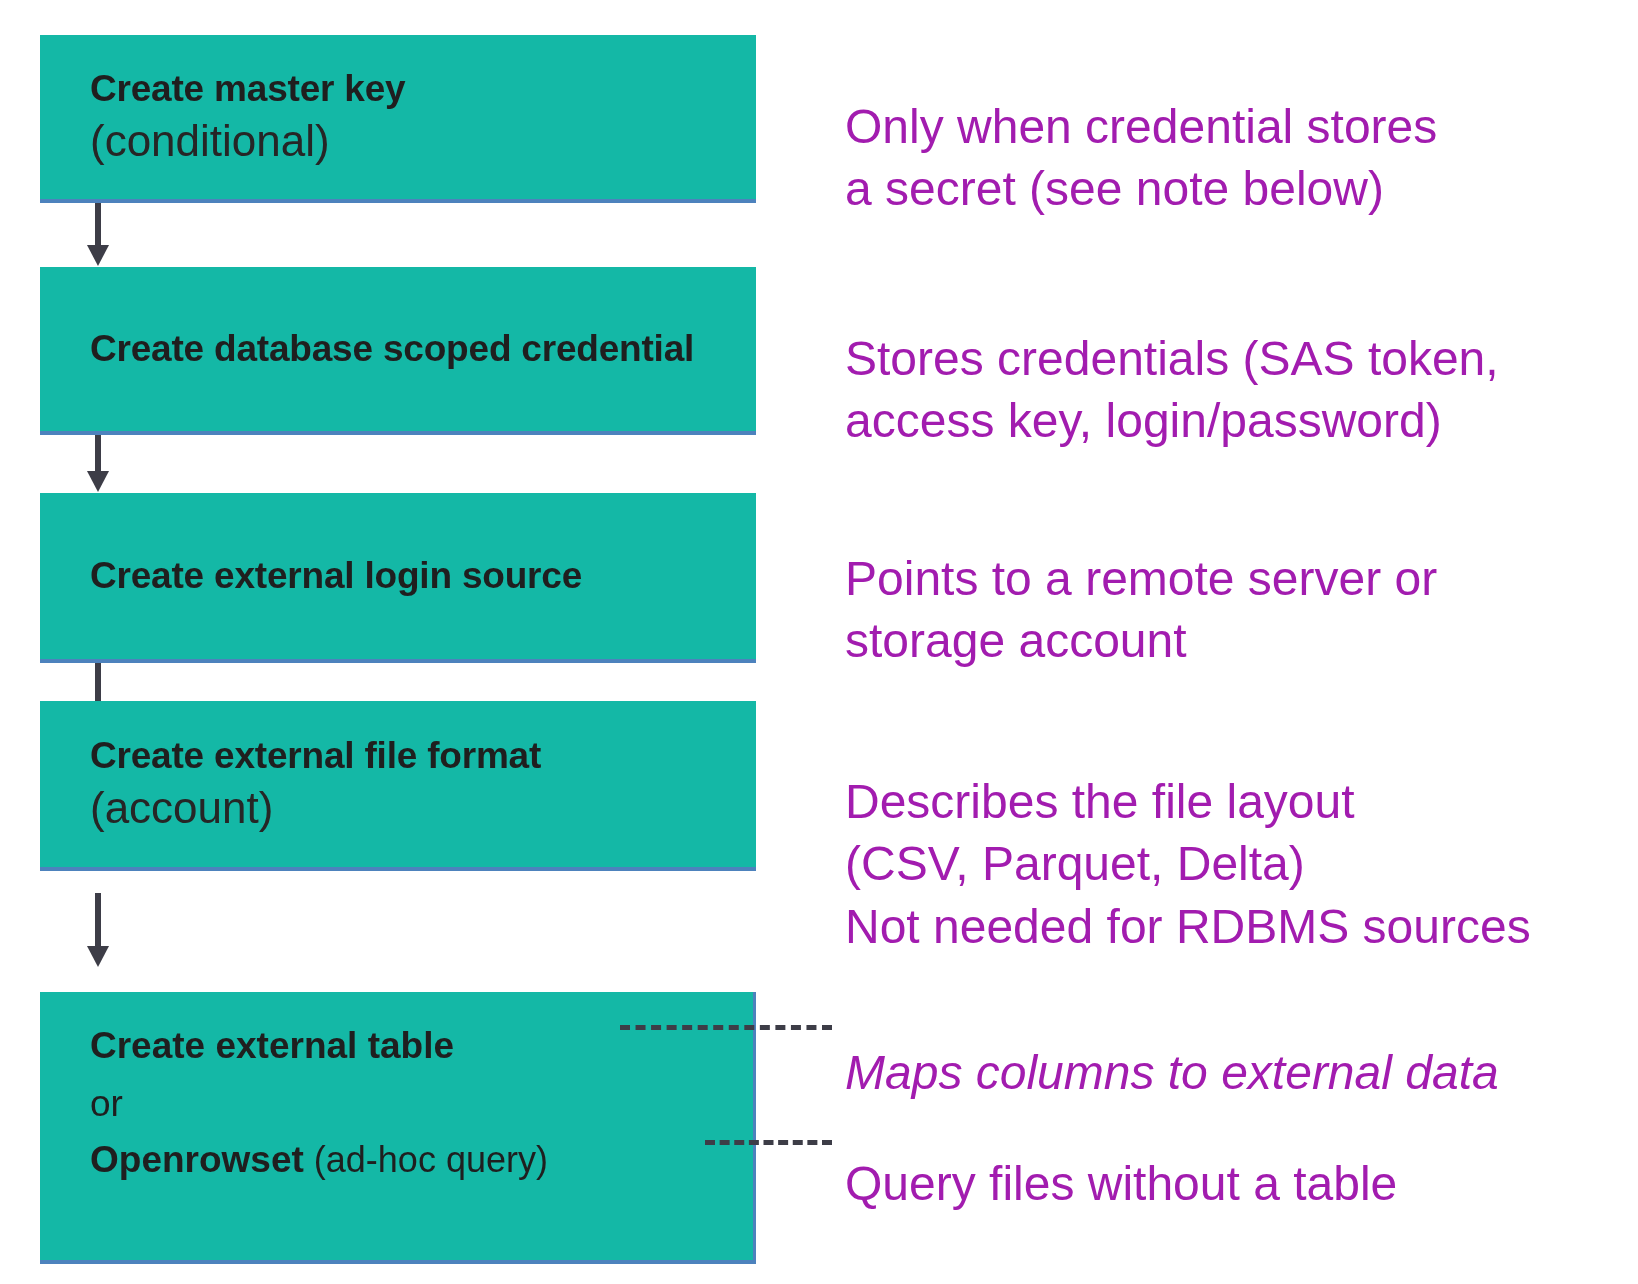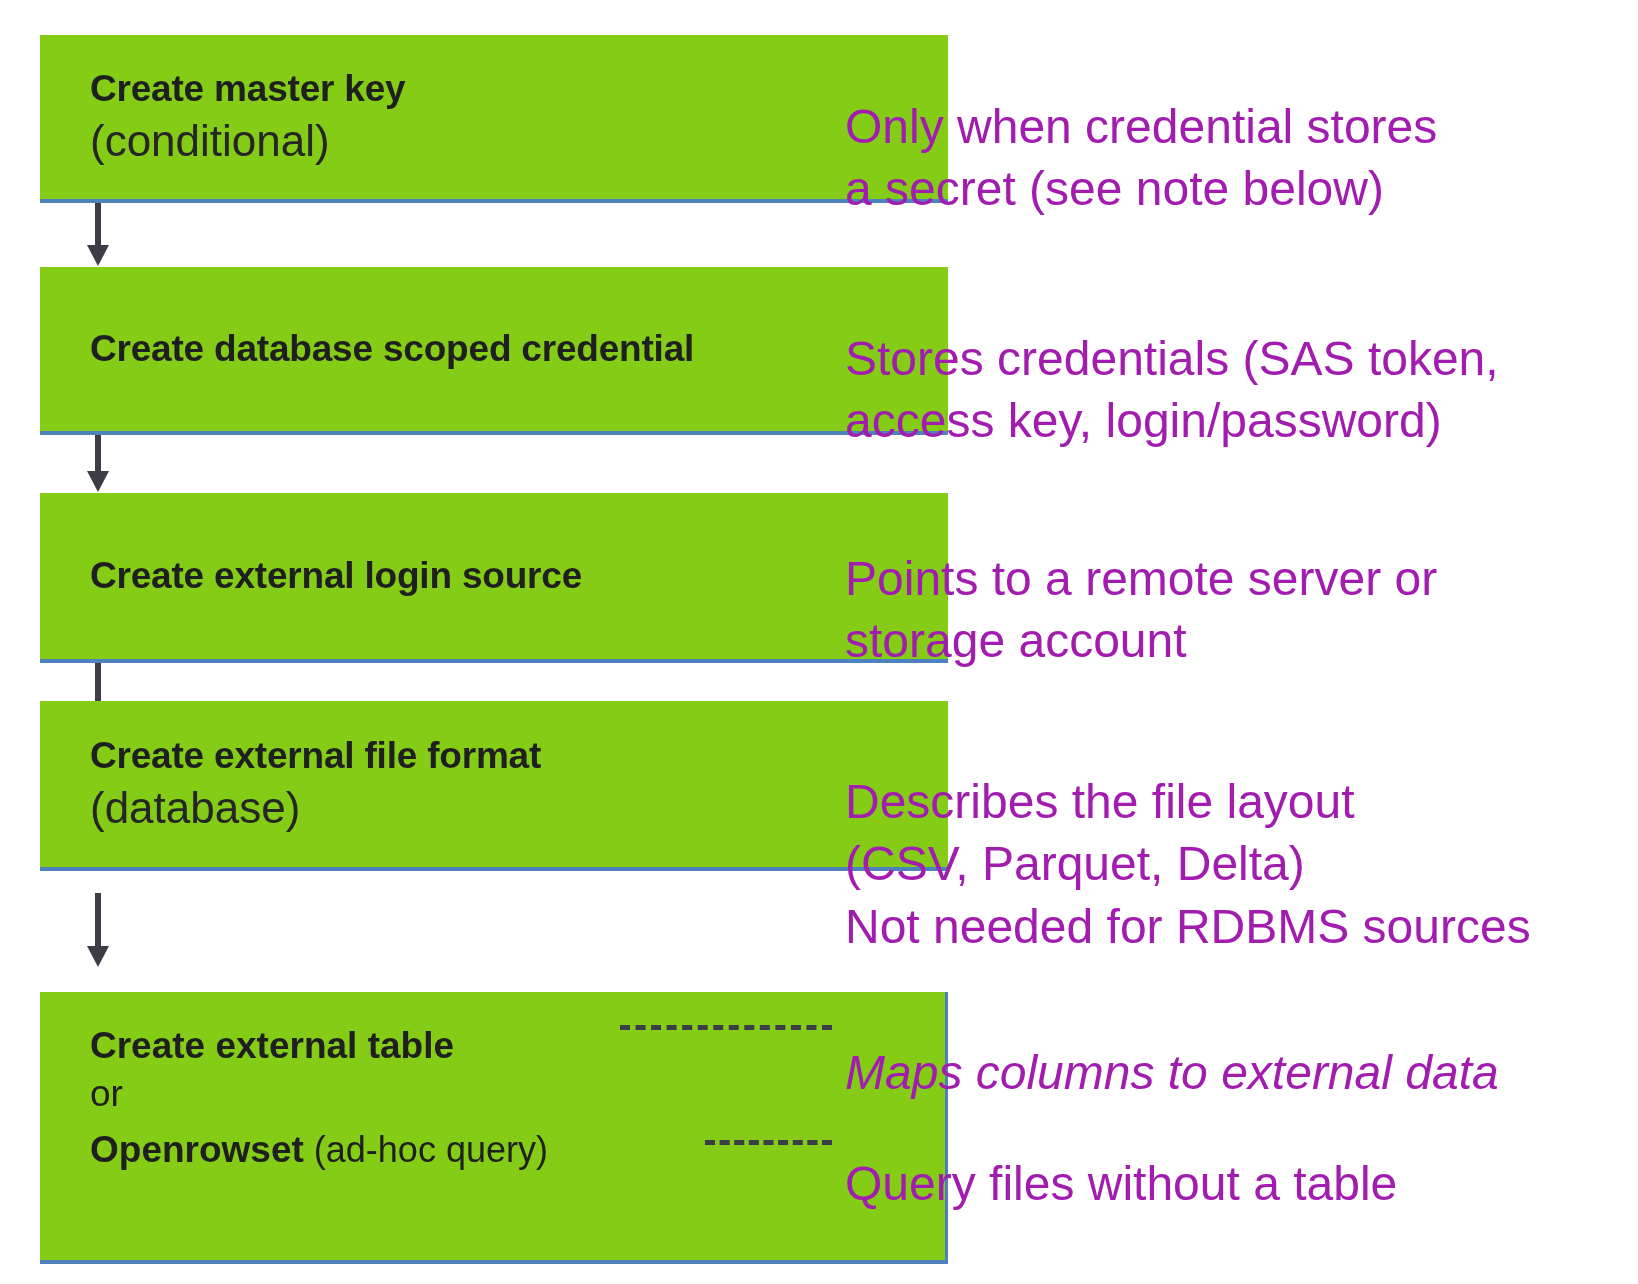--- a/index.html
+++ b/index.html
@@ -17,22 +17,22 @@
   .canvas {
     position: relative;
     width: 1638px;
     height: 1284px;
   }
 
   
   .step-box {
     position: absolute;
     left: 40px;
-    width: 908px;
-    background: #84cc16;
+    width: 716px;
+    background: #14b8a6;
     box-sizing: border-box;
     border-bottom: 4px solid #4d82bd;
     display: flex;
     flex-direction: column;
     justify-content: center;
     padding-left: 50px;
   }
   .step-box.has-right-border {
     border-right: 3px solid #4d82bd;
   }
@@ -125,38 +125,38 @@
 
   <div class="arrow" style="top:663px; height:60px;">
     <svg width="26" height="60" viewBox="0 0 26 60">
       <line x1="13" y1="0" x2="13" y2="40" stroke="#3d3d47" stroke-width="6"></line>
       <polygon points="2,38 24,38 13,59" fill="#3d3d47"></polygon>
     </svg>
   </div>
 
   <div class="step-box" style="top:701px; height:170px;">
     <div class="box-title">Create external file format</div>
-    <div class="box-sub">(database)</div>
+    <div class="box-sub">(account)</div>
   </div>
   <div class="note" style="top:735px;">Describes the file layout
 (CSV, Parquet, Delta)
 Not needed for RDBMS sources</div>
 
   <div class="arrow" style="top:893px; height:75px;">
     <svg width="26" height="75" viewBox="0 0 26 75">
       <line x1="13" y1="0" x2="13" y2="55" stroke="#3d3d47" stroke-width="6"></line>
       <polygon points="2,53 24,53 13,74" fill="#3d3d47"></polygon>
     </svg>
   </div>
 
   <div class="step-box has-right-border" style="top:992px; height:272px; justify-content:flex-start; padding-top:30px;">
     <div class="combo-line">
       <span class="bold">Create external table</span>
     </div>
-    <div class="combo-line" style="">or</div>
+    <div class="combo-line" style="margin-top:10px;">or</div>
     <div class="combo-line" style="margin-top:8px;">
       <span class="bold">Openrowset</span><span class="reg"> (ad-hoc query)</span>
     </div>
   </div>
 
   <div class="dash" style="left:620px; top:1025px; width:212px;"></div>
   <div class="dash" style="left:705px; top:1140px; width:127px;"></div>
 
   <div class="note" style="top:1006px;font-style:italic;">Maps columns to external data</div>
   <div class="note" style="top:1117px;">Query files without a table</div>

